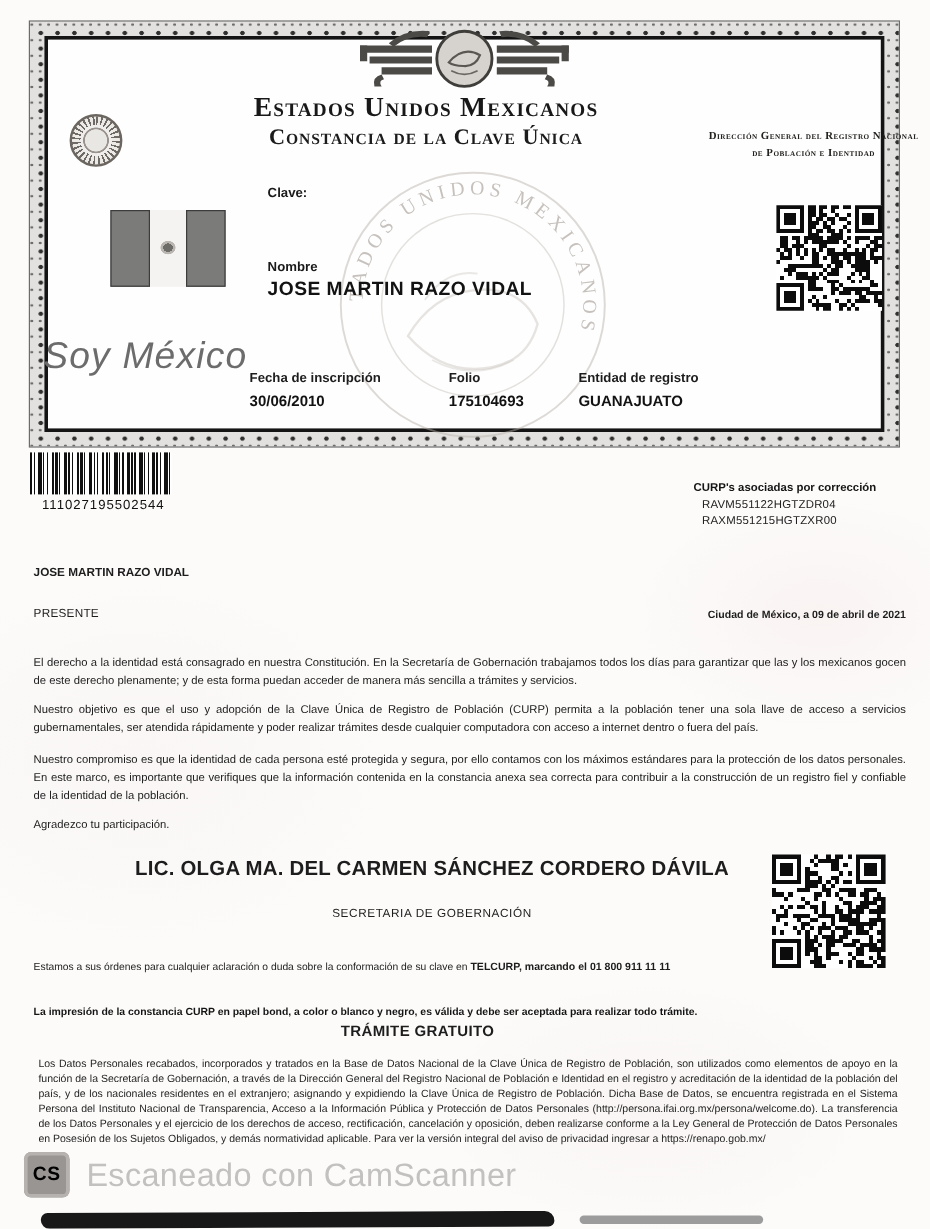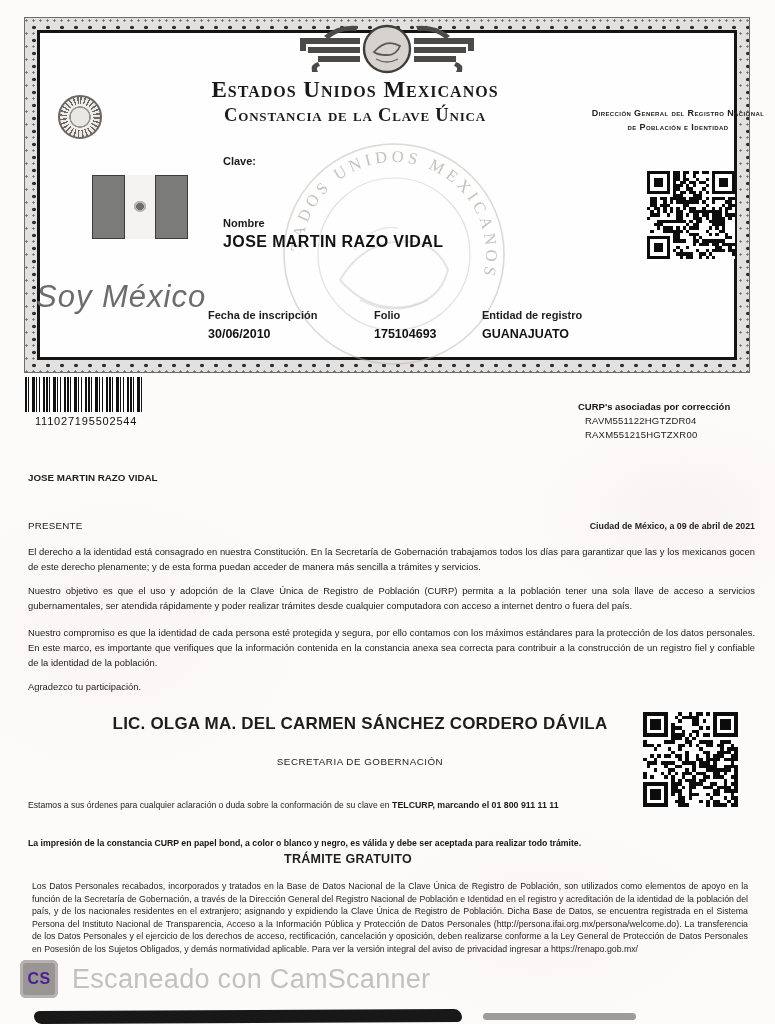--- a/index.html
+++ b/index.html
@@ -49,21 +49,21 @@
     background:
       radial-gradient(circle at 50% 50%, #e9e7e4 0 9px, #9a938d 9.5px 10.5px, #efeeec 11px 13px, transparent 13px),
       repeating-conic-gradient(#6f6a66 0deg 5deg, #eceae7 5deg 13deg);
     border:2px solid #6b6660; }
   .segob-text { display:flex; flex-direction:column; }
   .segob-name { font-family:"Liberation Serif", serif; font-weight:700; font-size:25px;
     letter-spacing:0.5px; color:#111; line-height:1; }
   .segob-sub { font-size:6.3px; letter-spacing:1.1px; color:#2a2a2a; margin-top:3px; font-weight:700; }
 
   .direccion { position:absolute; left:548px; top:74px; width:180px; text-align:center;
-    font-family:Liberation Sans, sans-serif; font-variant:small-caps; font-weight:600;
+    font-family:Liberation Serif, serif; font-variant:small-caps; font-weight:600;
     font-size:9px; line-height:1.55; letter-spacing:0.4px; color:#24221f; }
 
   .flag { position:absolute; left:52px; top:142px; width:96px; height:64px; display:flex; }
   .flag-bar { flex:1; background:#7b7b79; border:1px solid #3c3c3c; }
   .flag-mid { flex:1; background:#f4f3f1; position:relative; }
   .flag-eagle { position:absolute; left:50%; top:50%; width:16px; height:13px;
     transform:translate(-50%,-50%);
     background:radial-gradient(ellipse at 50% 45%, #6e6c68 0 4px, #b9b6b1 4px 6px, transparent 6.5px); }
 
   .soy-mexico { position:absolute; left:-4px; top:246px; font-size:31px; font-style:italic;
@@ -93,21 +93,21 @@
       #101010 7px 10px, #fff 10px 11px, #101010 11px 12px, #fff 12px 14px,
       #101010 14px 15px, #fff 15px 18px, #101010 18px 20px, #fff 20px 21px); }
   .barcode-num { font-size:11px; letter-spacing:0.8px; margin:3px 0 0 10px; color:#111; }
 
   .curps { position:absolute; left:578px; top:401px; }
   .curps-label { font-weight:700; font-size:9.5px; color:#151515; }
   .curps-item { font-size:9.5px; color:#222; margin:3px 0 0 7px; letter-spacing:0.2px; }
 
   
   .addressee { position:absolute; left:28px; top:472px; font-weight:700; font-size:9.8px; }
-  .presente-row { position:absolute; left:28px; top:520px; width:727px; display:flex;
+  .presente-row { position:absolute; left:28px; top:506px; width:727px; display:flex;
     justify-content:space-between; align-items:center; }
   .presente { font-size:9.8px; font-weight:400; letter-spacing:0.2px; }
   .dateline { font-size:8.8px; font-weight:700; }
   .para { position:absolute; left:28px; width:727px; font-size:9.4px; line-height:1.58;
     text-align:justify; color:#202020; }
   .p1 { top:545px; } .p2 { top:584px; } .p3 { top:626px; }
   .thanks { position:absolute; left:28px; top:681px; font-size:9.4px; }
 
   .signer { position:absolute; left:60px; top:714px; width:600px; text-align:center;
     font-weight:700; font-size:17px; letter-spacing:0.2px; }
@@ -123,21 +123,21 @@
     font-weight:700; font-size:12.5px; letter-spacing:0.3px; }
 
   .privacy { position:absolute; left:32px; top:880px; width:716px; font-size:8.75px;
     line-height:1.43; text-align:justify; color:#1e1e1e; }
 
   
   .scan-footer { position:absolute; left:20px; top:960px; display:flex; align-items:center; gap:14px; }
   .cs-icon { width:38px; height:38px; border-radius:6px; background:#999592;
     display:flex; align-items:center; justify-content:center; position:relative;
     box-shadow:inset 0 0 0 3px #b5b2af; }
-  .cs-icon span { color:#4c1d95; font-weight:700; font-size:16px; letter-spacing:0.5px; }
+  .cs-icon span { color:#000000; font-weight:700; font-size:16px; letter-spacing:0.5px; }
   .cs-caption { font-size:27px; color:#c3c1bf; letter-spacing:0.3px; }
 
   .blob1 { position:absolute; left:34px; top:1010px; width:428px; height:13px; background:#181818;
     border-radius:7px 10px 6px 9px; transform:rotate(-0.25deg); }
   .blob2 { position:absolute; left:483px; top:1013px; width:153px; height:7px; background:#9c9c9c;
     border-radius:4px; }
 </style>
 </head>
 <body>
 

